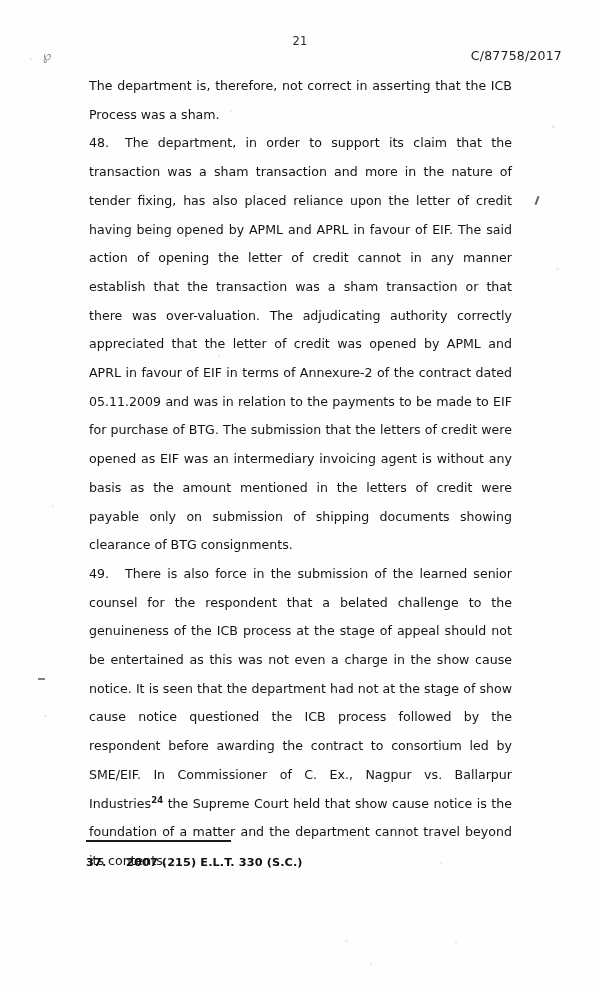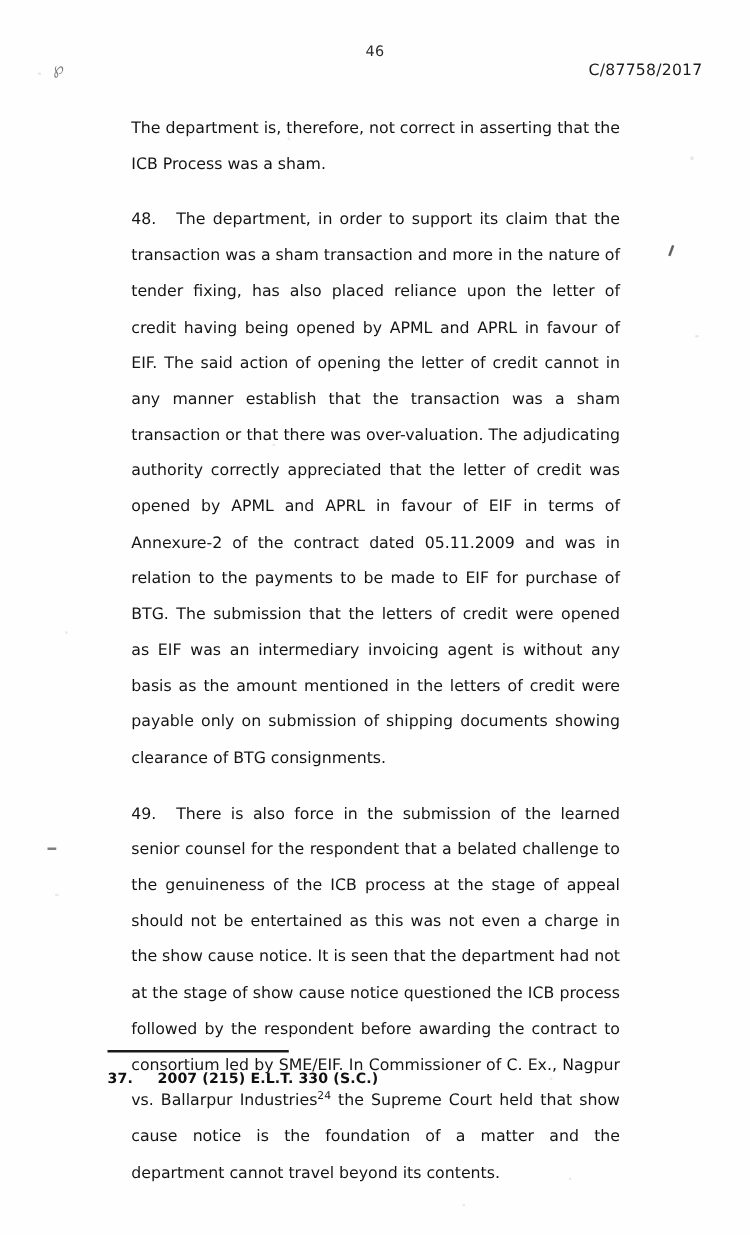--- a/index.html
+++ b/index.html
@@ -74,21 +74,21 @@
   }
 
   
   .body-block {
     position: absolute;
     top: 72px;
     left: 89px;
     width: 423px;
   }
   .para {
-    margin: 16px;
+    margin: 0;
     padding: 0;
     text-align: justify;
     text-justify: inter-word;
     font-size: 12.6px;
     line-height: 28.7px;
     color: #141414;
     font-family: "DejaVu Sans", sans-serif;
     -webkit-hyphens: none;
     hyphens: none;
   }
@@ -97,21 +97,21 @@
   }
   .para .num {
     display: inline-block;
     min-width: 36px;
   }
   .cite-bold {
     font-weight: normal;
   }
   sup.fn {
     font-size: 8.6px;
-    font-weight: normal;
+    font-weight: bold;
     vertical-align: super;
     line-height: 0;
   }
 
   
   .footnote-area {
     position: absolute;
     left: 86px;
     top: 840px;
     width: 430px;
@@ -141,21 +141,21 @@
     background: #d8d4d4;
     border-radius: 50%;
     opacity: 0.55;
   }
 </style>
 </head>
 <body>
 
 <div class="page">
 
-  <div class="page-number">46</div>
+  <div class="page-number">21</div>
   <div class="doc-id">C/87758/2017</div>
   <div class="margin-initial">℘</div>
   <div class="edge-tick"></div>
   <div class="edge-tick-2"></div>
 
   <div class="speck" style="top:58px;left:30px;width:3px;height:2px;"></div>
   <div class="speck" style="top:110px;left:230px;width:2px;height:2px;"></div>
   <div class="speck" style="top:125px;left:552px;width:3px;height:3px;"></div>
   <div class="speck" style="top:268px;left:556px;width:3px;height:2px;"></div>
   <div class="speck" style="top:355px;left:218px;width:2px;height:2px;"></div>

